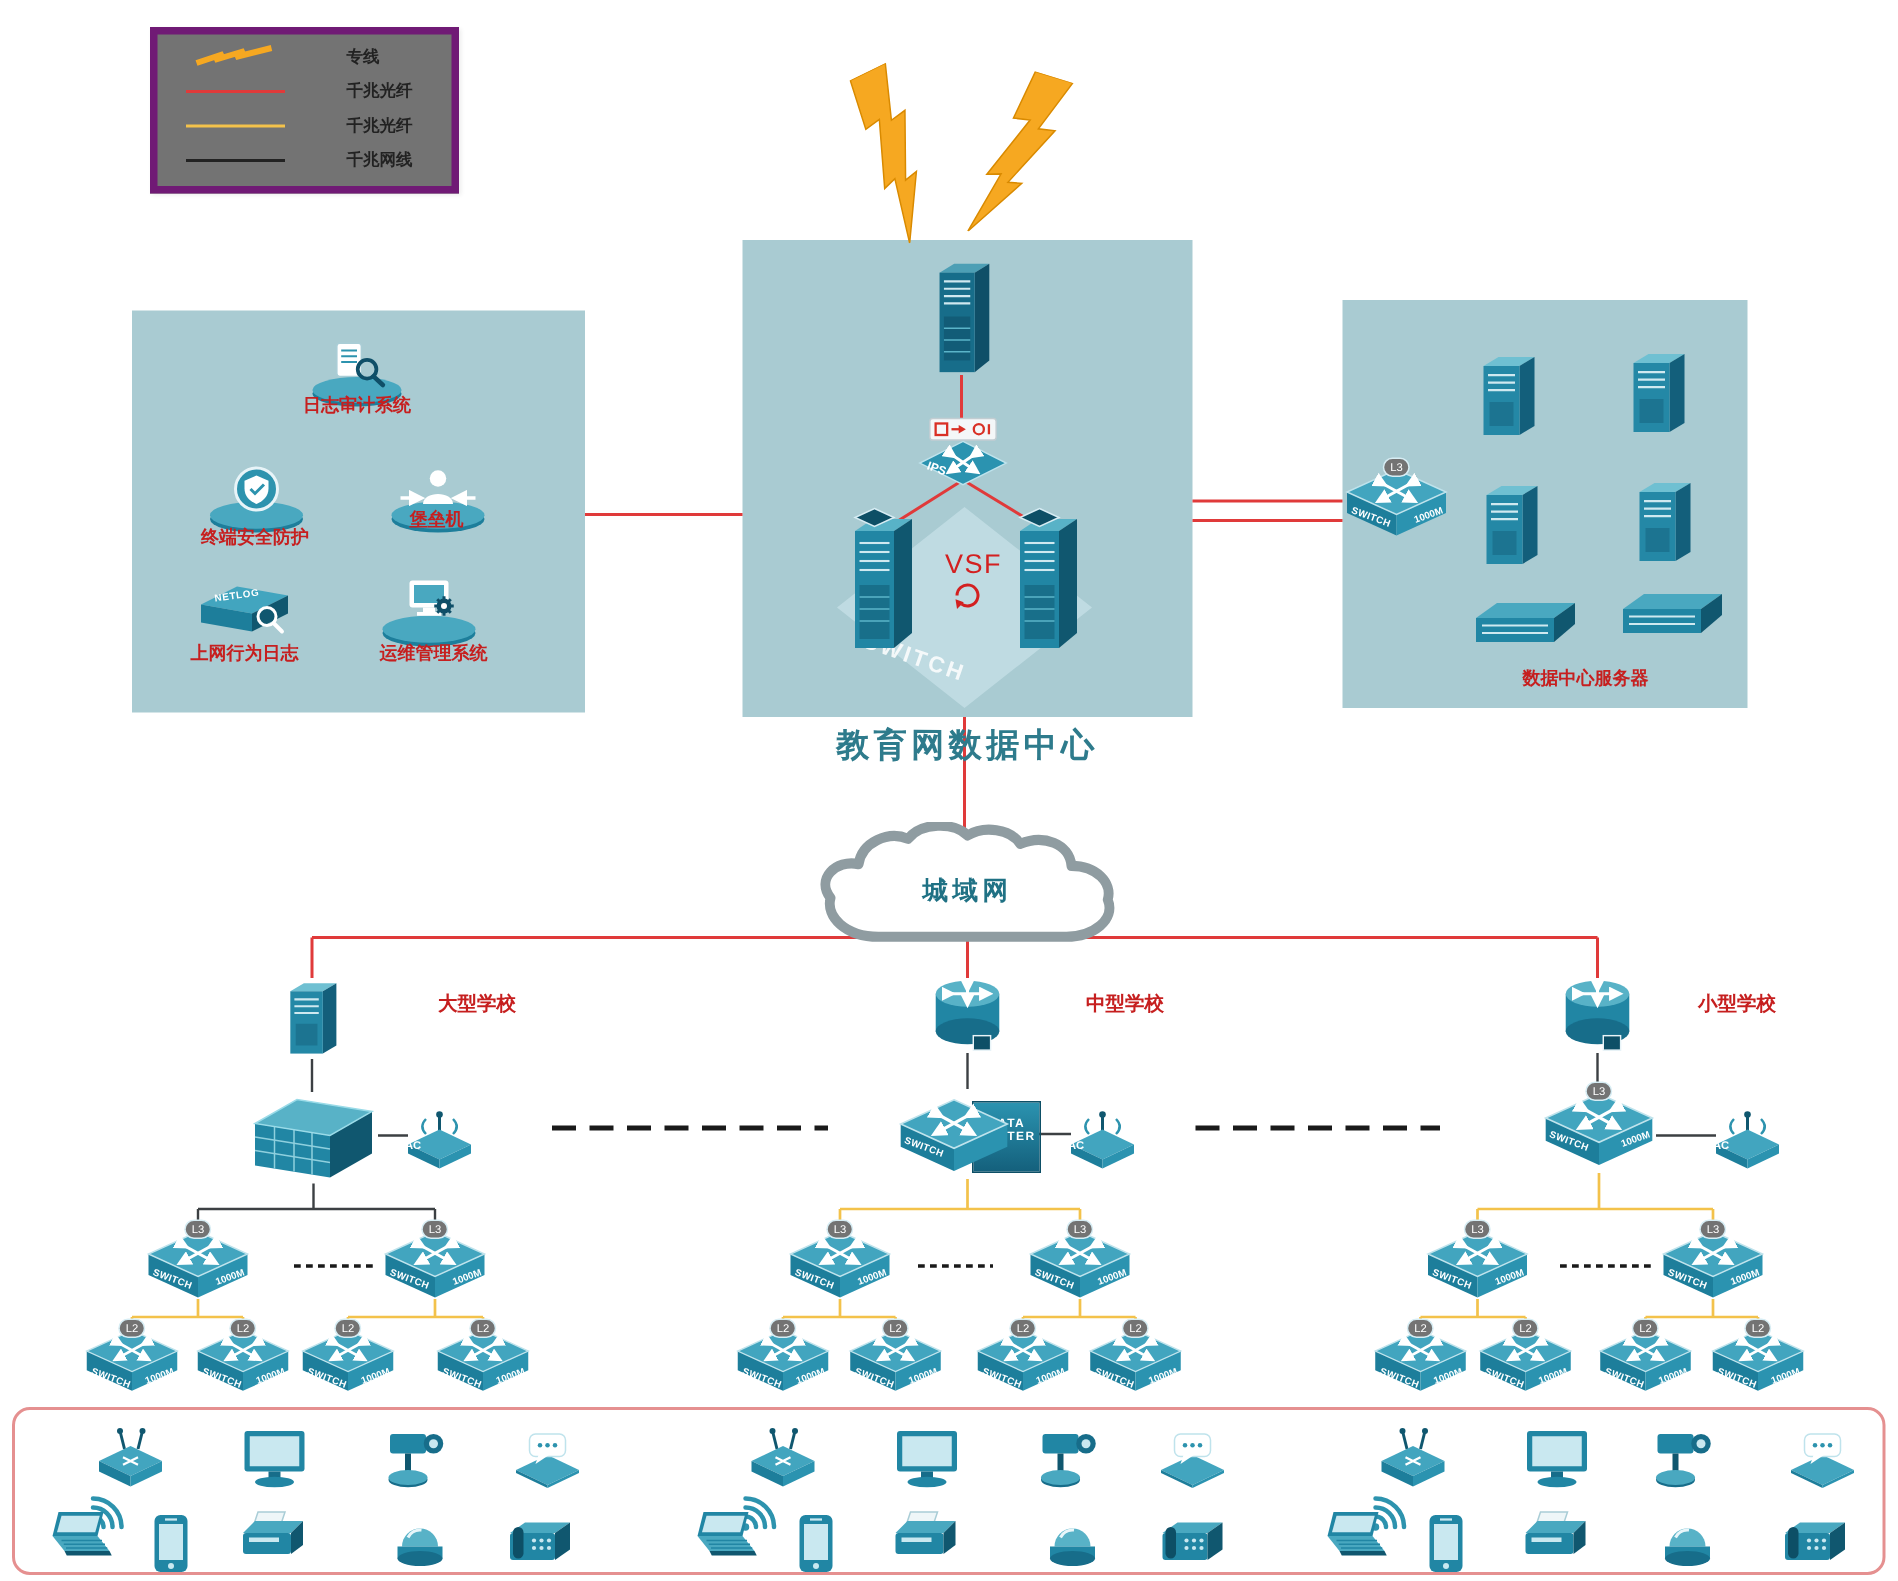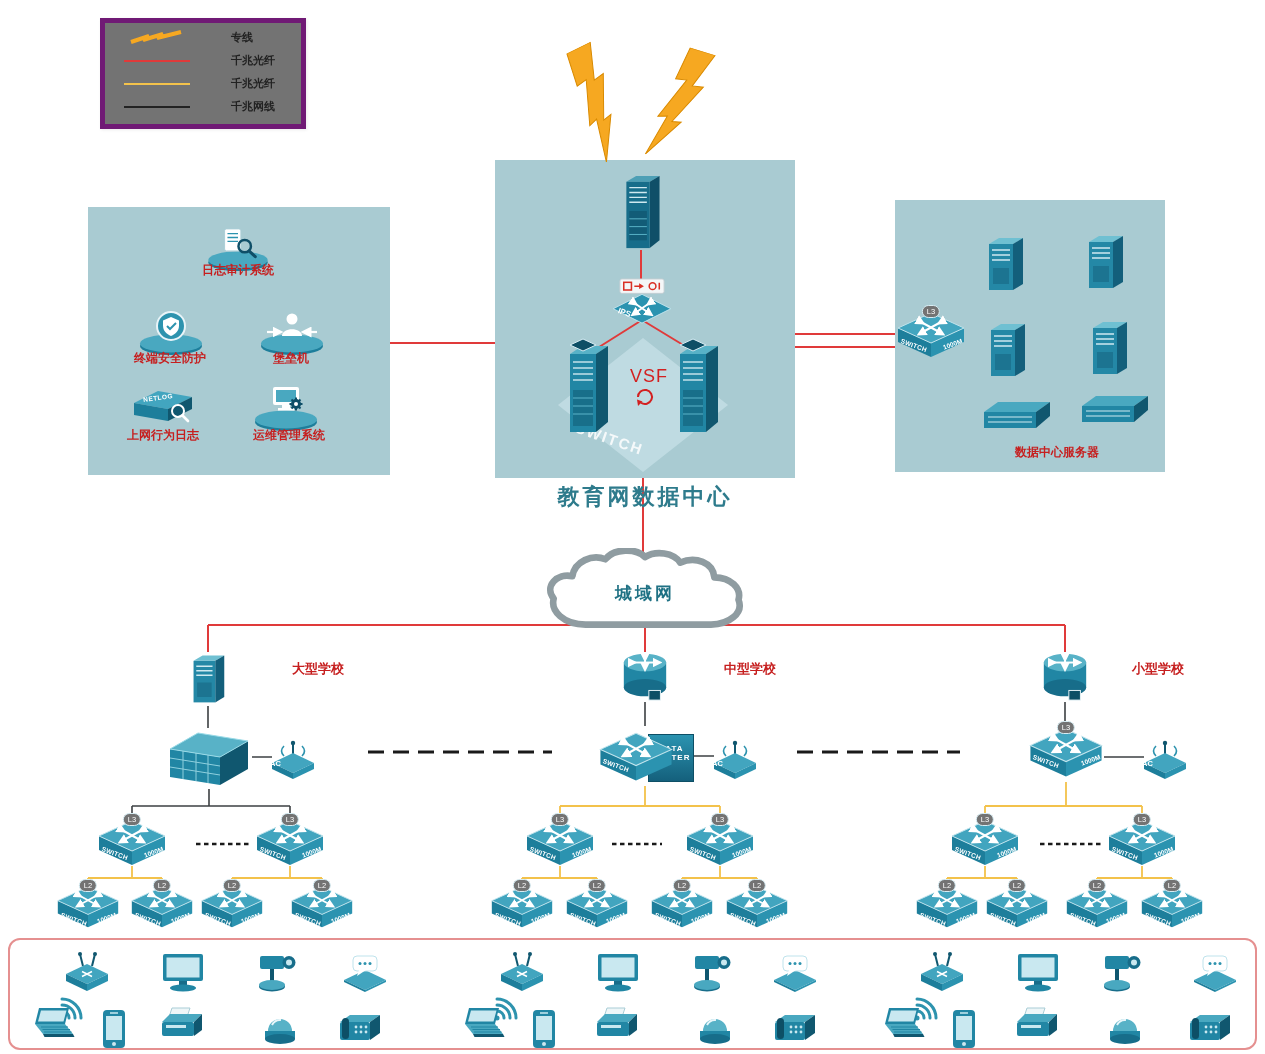--- a/index.html
+++ b/index.html
@@ -405,21 +405,21 @@
     <svg viewBox="0 0 70 48">
         <use href="#sym-shield"></use>
       </svg>
   </div>
   <span class="lbl-red" style="left:170px;top:350px">终端安全防护</span>
   <div class="dev" style="left:257px;top:308px;width:70px;height:48px">
     <svg viewBox="0 0 70 48">
         <use href="#sym-bastion"></use>
       </svg>
   </div>
-  <span class="lbl-red" style="left:291px;top:350px">堡垒机</span>
+  <span class="lbl-red" style="left:291px;top:338px">堡垒机</span>
   <div class="dev" style="left:128px;top:386px;width:70px;height:44px">
     <svg viewBox="0 0 70 44">
         <use href="#sym-netlog"></use>
       </svg>
     <span class="netlog-lbl">NETLOG</span>
   </div>
   <span class="lbl-red" style="left:163px;top:427px">上网行为日志</span>
   <div class="dev" style="left:251px;top:384px;width:70px;height:48px">
     <svg viewBox="0 0 70 48">
         <use href="#sym-ops"></use>

